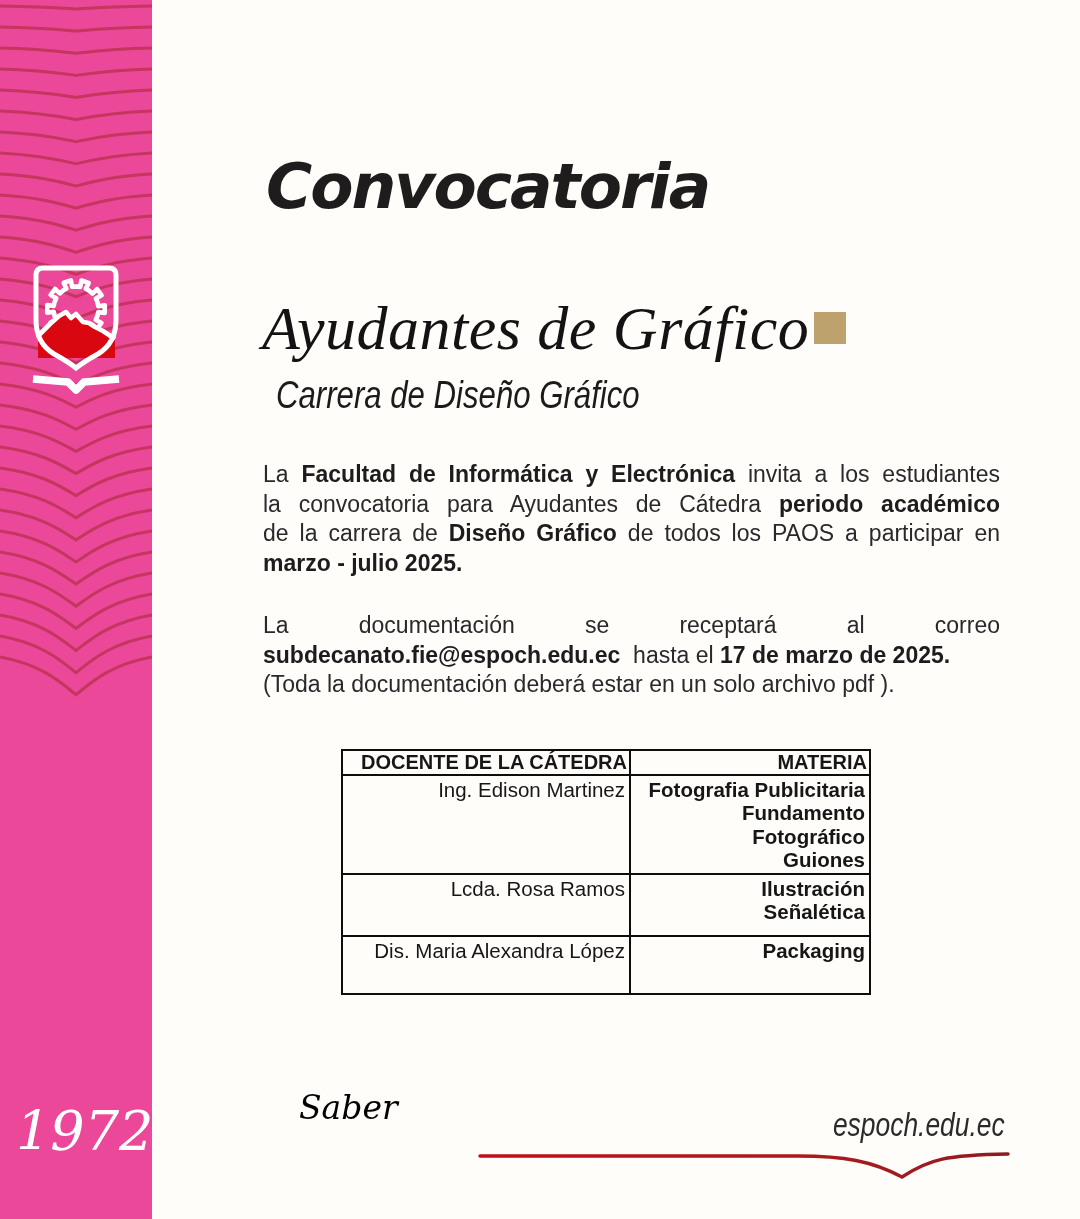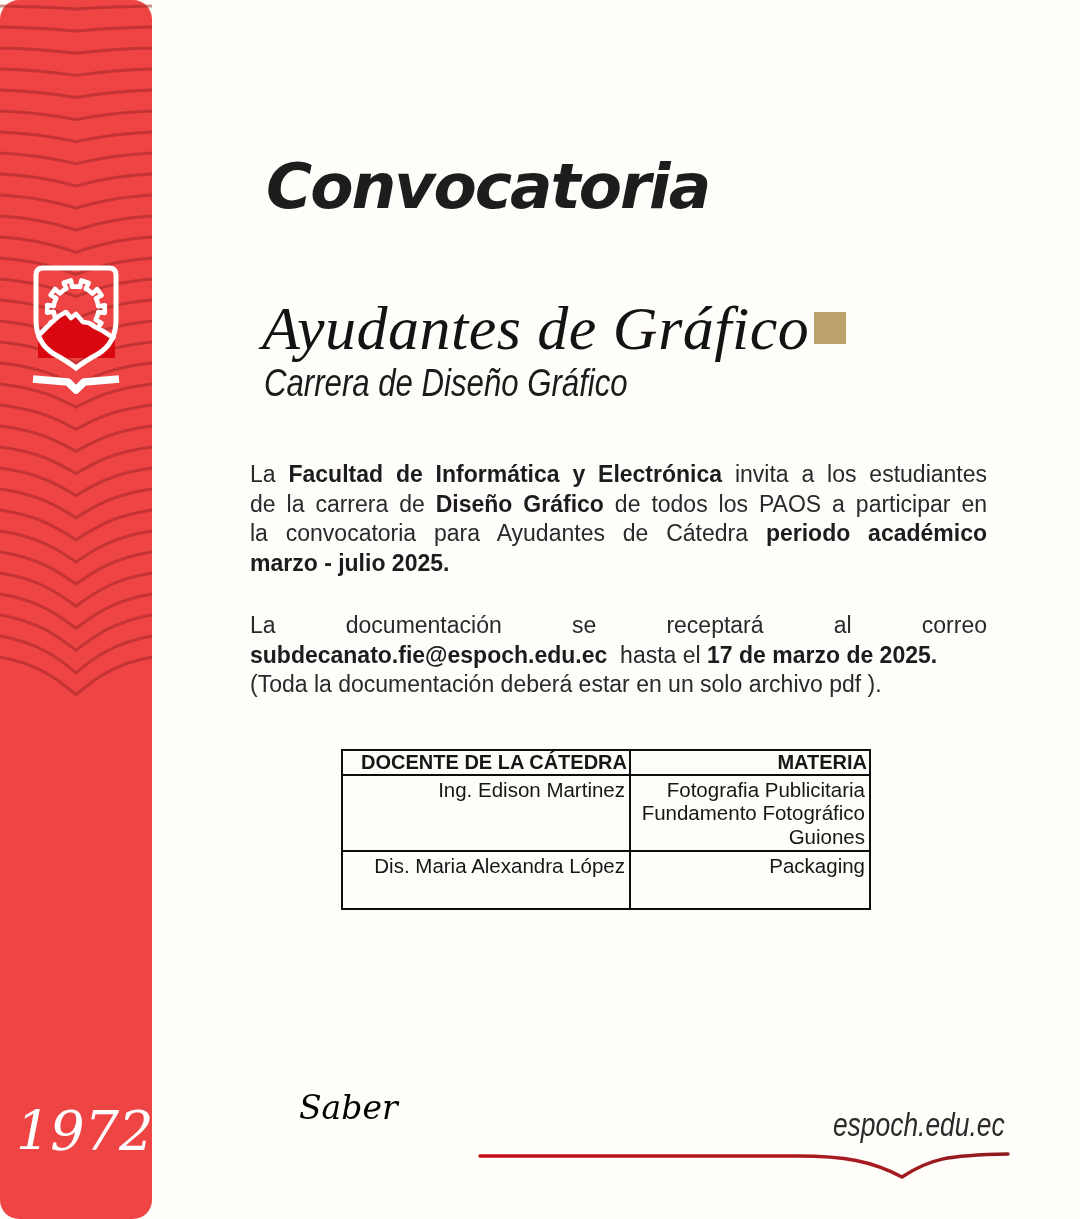--- a/index.html
+++ b/index.html
@@ -1,50 +1,50 @@
 <!DOCTYPE html>
 <html><head>
 <meta charset="utf-8">
 <style>
   html,body{margin:0;padding:0;}
   .page{position:relative;width:1080px;height:1219px;background:#fffdfa;overflow:hidden;
         font-family:"Liberation Sans",sans-serif;}
   
-  .band{position:absolute;left:0;top:0;width:152px;height:1219px;background:#ef4444;border-radius:19px;}
+  .band{position:absolute;left:0;top:0;width:152px;height:1219px;background:#ec4899;}
   .band-stripes{position:absolute;left:0;top:0;display:block;}
   .logo{position:absolute;left:26px;top:262px;width:100px;height:135px;display:block;}
   .year{position:absolute;left:16px;top:1100px;width:130px;text-align:center;
         font-family:"DejaVu Serif",serif;font-style:italic;font-size:54px;color:#ffffff;}
   
   .title{position:absolute;left:266px;top:150px;margin:0;
          font-family:"DejaVu Sans",sans-serif;font-style:italic;font-weight:bold;
          font-size:63px;letter-spacing:-2px;color:#1e1c1d;}
   .gold-square{position:absolute;left:814px;top:312px;width:32px;height:32px;background:#bda26d;}
   .subtitle{position:absolute;left:262px;top:293px;margin:0;
             font-family:"Liberation Serif",serif;font-style:italic;font-weight:normal;
             font-size:62px;letter-spacing:.5px;color:#141213;}
-  .career{position:absolute;left:264px;top:362px;margin:0;font-weight:normal;text-align:center;}
+  .career{position:absolute;left:264px;top:362px;margin:12px;font-weight:normal;text-align:center;}
   .cond{display:inline-block;font-family:"Liberation Sans",sans-serif;font-style:italic;
         font-size:38px;color:#1c1a1b;transform:scaleX(.82);transform-origin:0 50%;}
   
-  .para{position:absolute;left:250px;width:737px;font-size:23px;line-height:29.6px;color:#2a282a;}
+  .para{position:absolute;left:263px;width:737px;font-size:23px;line-height:29.6px;color:#2a282a;}
   .p1{top:460px;} .p2{top:611px;}
   .line{text-align:left;}
   .just{text-align:justify;text-align-last:justify;}
   .para b{font-weight:bold;color:#1d1b1d;}
   
   .doc-table{position:absolute;left:341px;top:749px;width:528px;border-collapse:collapse;
              font-size:20.5px;line-height:23.2px;color:#161616;table-layout:fixed;}
   .doc-table th,.doc-table td{border:2px solid #0d0d0d;vertical-align:top;text-align:right;}
   .doc-table th{font-weight:bold;font-size:20px;padding:0 2px;height:22px;white-space:nowrap;}
   .doc-table td{padding:2px 4px;}
   .doc-table td.docente{padding-left:15px;}
   .col-docente{width:288px;} .col-materia{width:240px;}
   tr.r1{height:70px;} tr.r2{height:62px;} tr.r3{height:58px;}
-  .materia{white-space:pre-line;}
+  .materia{white-space:pre-line;font-weight:bold;}
   
   .saber{position:absolute;left:299px;top:1088px;font-family:"DejaVu Serif",serif;
          font-style:italic;font-size:33px;color:#000000;}
   .serservir{position:absolute;left:296px;top:1119px;font-family:"DejaVu Serif",serif;
              font-style:italic;font-weight:bold;font-size:39px;letter-spacing:-1px;color:#141213;}
   .amp{font-weight:normal;font-size:33px;}
   .footer-line{position:absolute;left:478px;top:1146px;display:block;}
   .website{position:absolute;left:700px;top:1106px;width:305px;text-align:right;
            font-style:italic;font-size:33px;color:#2b292a;}
   .website .cond{font-size:33px;transform:scaleX(.8);transform-origin:100% 50%;color:#2b292a;}
@@ -99,22 +99,22 @@
     <div class="year">1972</div>
   </aside>
 
   <h1 class="title">Convocatoria</h1>
   <div class="gold-square"></div>
   <h2 class="subtitle">Ayudantes de Gráfico</h2>
   <h3 class="career"><span class="cond">Carrera de Diseño Gráfico</span></h3>
 
   <section class="para p1">
     <div class="line just"><span>La </span><b>Facultad de Informática y Electrónica</b><span> invita a los estudiantes</span></div>
+    <div class="line just"><span>la convocatoria para Ayudantes de Cátedra </span><b>periodo académico</b><span></span></div>
     <div class="line just"><span>de la carrera de </span><b>Diseño Gráfico</b><span> de todos los PAOS a participar en</span></div>
-    <div class="line just"><span>la convocatoria para Ayudantes de Cátedra </span><b>periodo académico</b><span></span></div>
     <div class="line"><b>marzo - julio 2025.</b></div>
   </section>
 
   <section class="para p2">
     <div class="line just"><span>La documentación se receptará al correo</span></div>
     <div class="line"><b>subdecanato.fie@espoch.edu.ec</b><span>&nbsp; hasta el </span><b>17 de marzo de 2025.</b></div>
     <div class="line"><span>(Toda la documentación deberá estar en un solo archivo pdf ).</span></div>
   </section>
 
   <table class="doc-table">
@@ -128,20 +128,25 @@
         <th>MATERIA</th>
       </tr>
     </thead>
     <tbody>
       <tr class="r1">
         <td class="docente">Ing. Edison Martinez</td>
         <td class="materia">Fotografia Publicitaria
 Fundamento Fotográfico
 Guiones</td>
       </tr>
+      <tr class="r2">
+        <td class="docente">Lcda. Rosa Ramos</td>
+        <td class="materia">Ilustración
+Señalética</td>
+      </tr>
       <tr class="r3">
         <td class="docente">Dis. Maria Alexandra López</td>
         <td class="materia">Packaging</td>
       </tr>
     </tbody>
   </table>
 
   <div class="saber">Saber</div>
   <svg class="footer-line" width="534" height="44" viewBox="0 0 534 44">
     <defs>

